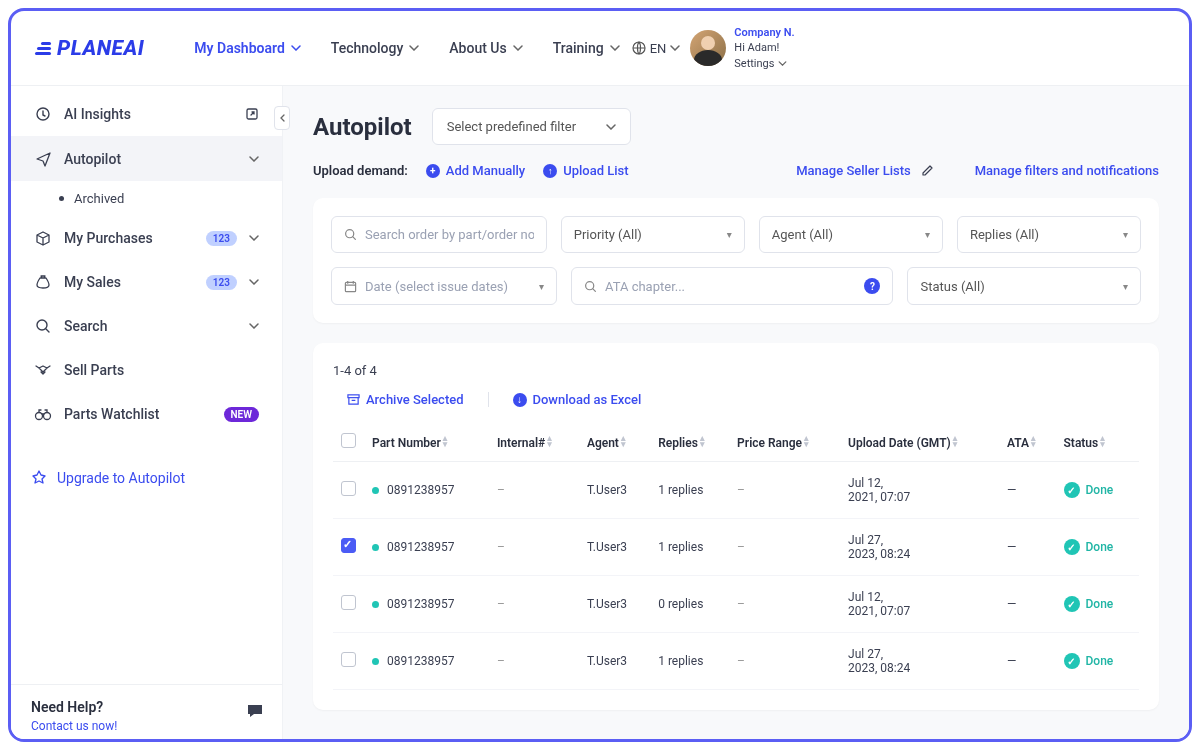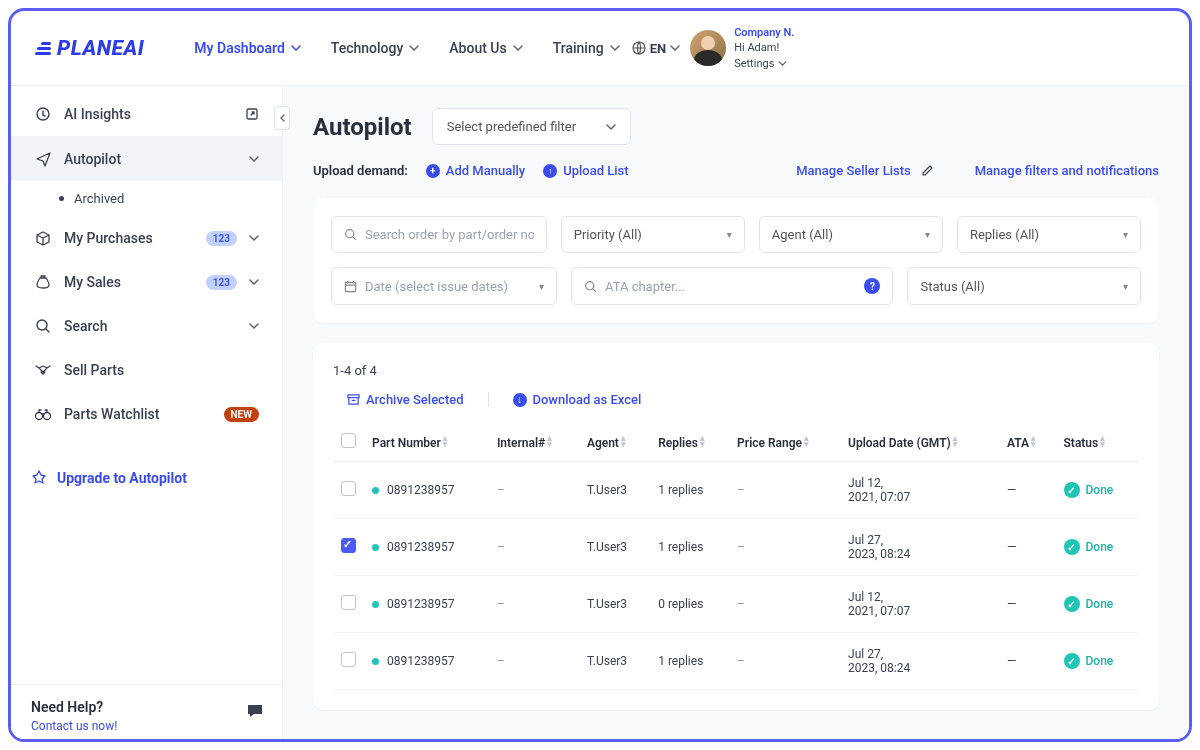--- a/index.html
+++ b/index.html
@@ -13,41 +13,41 @@
 .logo-bars span:nth-child(2){width:14px;margin-left:2px}
 .logo-bars span:nth-child(3){width:16px}
 .nav{display:flex;gap:30px;margin-left:50px}
 .nav-item{display:flex;align-items:center;gap:6px;font-size:14px;color:#3a3f51;cursor:pointer;font-weight:500}
 .nav-item.active{color:#3B4CEF;font-weight:600}
 .chev{width:10px;height:10px;display:inline-flex;align-items:center;justify-content:center}
 .search-wrap{display:flex;margin-left:auto;border:1px solid #e3e6ed;border-radius:8px;overflow:hidden;height:38px}
 .search-input{border:none;padding:0 14px;font-size:13px;outline:none;width:160px;color:#555}
 .search-input::placeholder{color:#9aa1b3}
 .search-btn{background:#4B5BF5;border:none;width:38px;display:flex;align-items:center;justify-content:center;cursor:pointer;border-radius:6px;margin:3px}
-.lang{display:flex;align-items:center;gap:4px;font-size:13px;color:#3a3f51;font-weight:700;cursor:pointer;margin-left:12px}
+.lang{display:flex;align-items:center;gap:4px;font-size:13px;color:#3a3f51;font-weight:400;cursor:pointer;margin-left:12px}
 .avatar{width:36px;height:36px;border-radius:50%;background:linear-gradient(135deg,#d4a574,#8b6f47);margin-left:10px;position:relative;overflow:hidden}
 .avatar::after{content:'';position:absolute;top:6px;left:50%;transform:translateX(-50%);width:14px;height:14px;background:#f0d0b0;border-radius:50%}
 .avatar::before{content:'';position:absolute;bottom:-4px;left:50%;transform:translateX(-50%);width:28px;height:20px;background:#2a2a2a;border-radius:50% 50% 0 0}
 .user-info{display:flex;flex-direction:column;font-size:11px;margin-left:8px;line-height:1.4}
 .company{color:#3B4CEF;font-weight:600}
 .greet{color:#3a3f51}
 .settings-link{color:#3a3f51;display:flex;align-items:center;gap:4px}
 .body{display:flex;height:calc(100% - 67px)}
 .sidebar{width:272px;background:#fff;padding-top:6px;position:relative;border-right:1px solid #f0f2f5}
 .collapse-btn{position:absolute;right:-8px;top:20px;width:16px;height:24px;background:#fff;border:1px solid #e0e3eb;border-radius:4px;display:flex;align-items:center;justify-content:center;font-size:10px;color:#666;cursor:pointer;z-index:2}
 .side-item{display:flex;align-items:center;padding:14px 23px;gap:12px;font-size:14px;color:#3a3f51;cursor:pointer;font-weight:500}
 .side-item.active{background:#f3f4f8}
 .side-item .label{flex:1}
 .side-icon{width:18px;display:flex;align-items:center;justify-content:center;color:#3a3f51}
 .side-sub{padding:10px 20px 10px 48px;font-size:13px;color:#3a3f51;display:flex;align-items:center;gap:10px}
 .side-sub::before{content:'';width:5px;height:5px;background:#3a3f51;border-radius:50%}
 .badge{background:#c0d0ff;color:#3B4CEF;font-size:10px;font-weight:600;padding:2px 7px;border-radius:10px}
-.badge.new{background:#c2410c;color:#fff}
+.badge.new{background:#6d28d9;color:#fff}
 .ext-icon{font-size:14px;color:#3a3f51}
-.upgrade{display:flex;align-items:center;gap:10px;padding:14px 20px;color:#3B4CEF;font-size:14px;font-weight:700;cursor:pointer}
+.upgrade{display:flex;align-items:center;gap:10px;padding:14px 20px;color:#3B4CEF;font-size:14px;font-weight:400;cursor:pointer}
 .help-box{position:absolute;bottom:0;left:0;right:0;padding:14px 20px;border-top:1px solid #eef0f3}
 .help-title{font-weight:600;font-size:14px;color:#2a2f3e;margin-bottom:4px}
 .help-sub{font-size:12px;color:#3B4CEF}
 .help-chat{position:absolute;right:18px;top:18px;font-size:16px}
 .main{flex:1;background:#f8f9fb;padding:22px 30px;overflow:auto}
 .page-head{display:flex;align-items:center;gap:20px;margin-bottom:18px}
 .page-title{font-size:24px;font-weight:700;color:#2a2f3e}
 .filter-select{background:#fff;border:1px solid #e0e3eb;border-radius:6px;padding:10px 14px;font-size:13px;display:flex;align-items:center;gap:30px;cursor:pointer;color:#555}
 .upload-row{display:flex;align-items:center;gap:18px;margin-bottom:20px;font-size:13px}
 .upload-label{font-weight:600;color:#2a2f3e}

